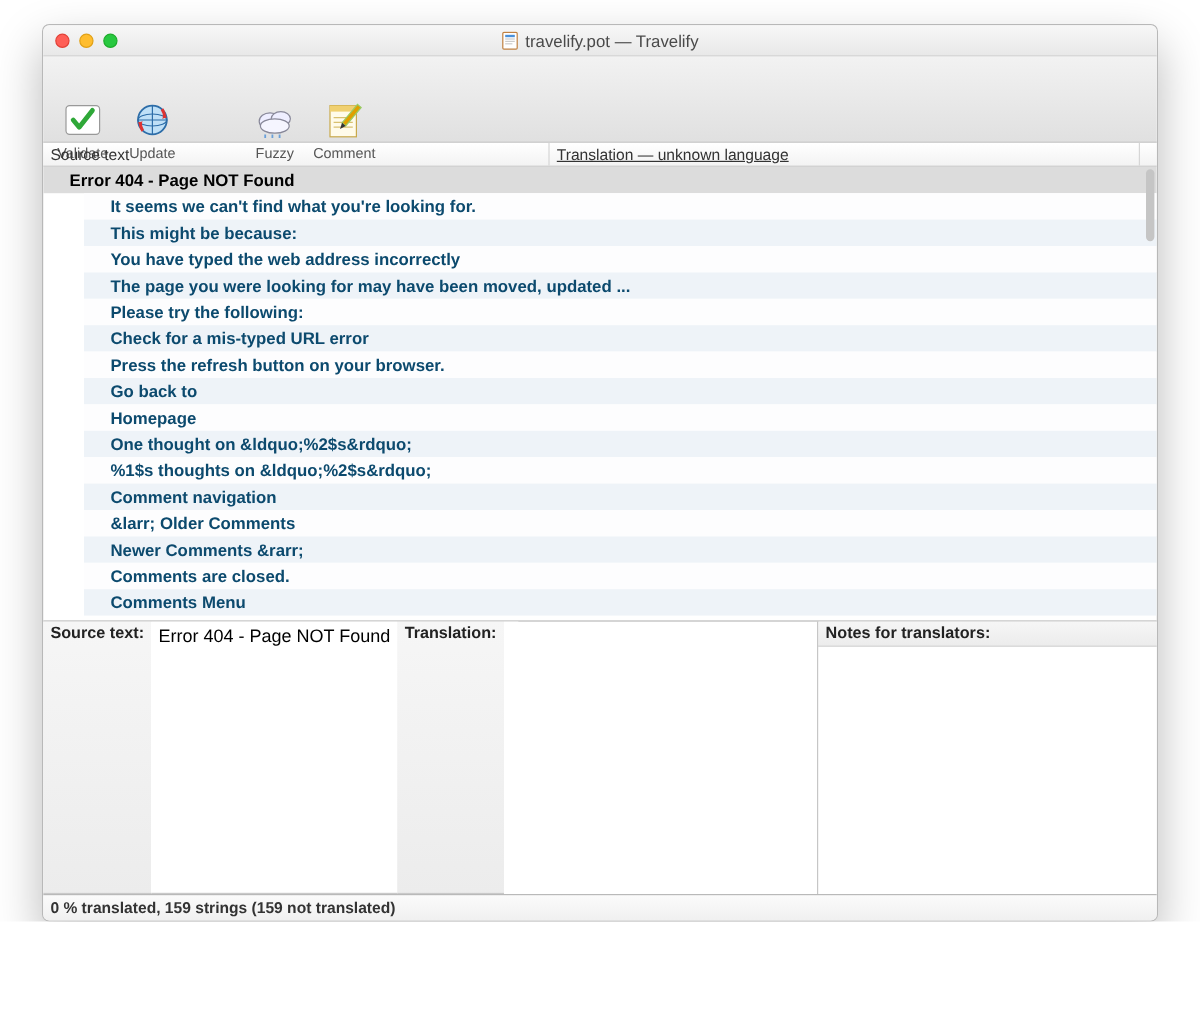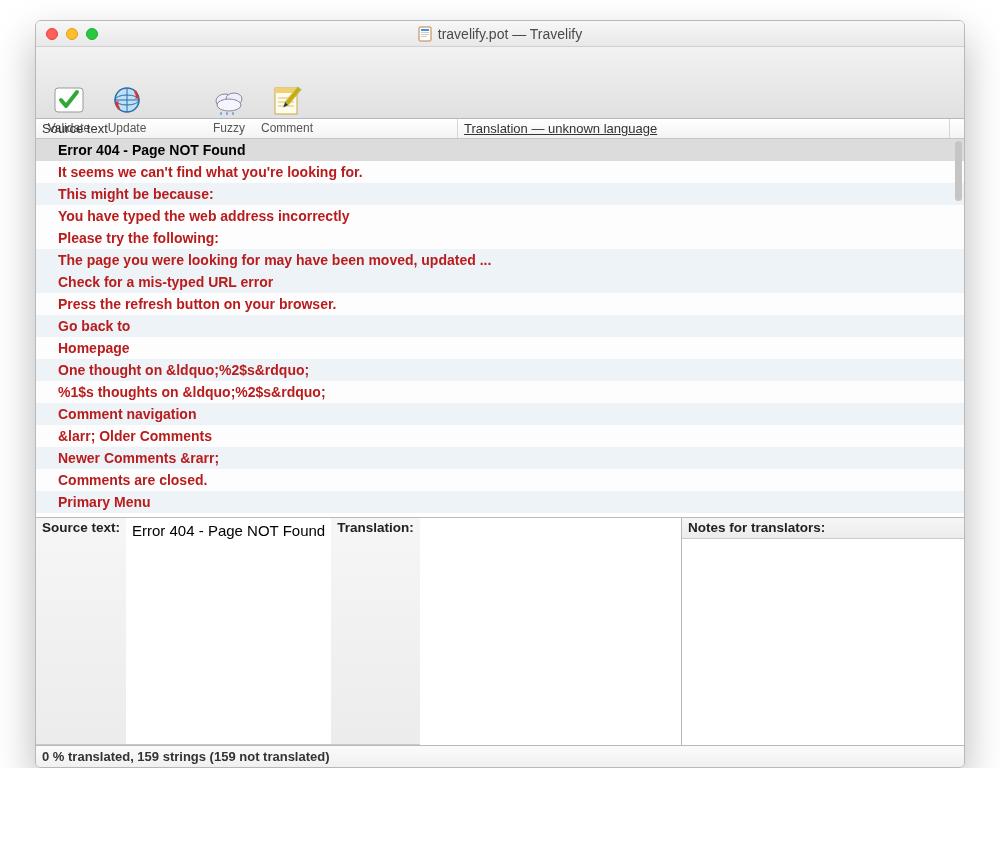--- a/index.html
+++ b/index.html
@@ -110,22 +110,23 @@
   .row {
     height: 22px;
     display:flex;
     align-items:center;
     padding-left: 22px;
     font-size: 14px;
     font-weight: 600;
     cursor: default;
   }
   .row.untranslated {
-    color: #b91c1c;
+    color: #0c4a6e;
     background: #eef3f8;
+    margin-left: 34px;
   }
   .row.selected {
     background: #dcdcdc;
     color: #000;
   }
   .row.odd.untranslated { background: #eef3f8; }
   .row.even.untranslated { background: #fdfdfe; }
   .scrollbar {
     position: absolute; right: 2px; top: 2px; width: 7px; height: 60px;
     background: #c5c5c5; border-radius: 4px;
@@ -265,33 +266,33 @@
     </div>
     <div class="hcol tiny"></div>
   </div>
 
   <div class="table-wrap">
     <div class="rows" id="rows">
         <div class="row selected">Error 404 - Page NOT Found</div>
         <div class="row untranslated even">It seems we can't find what you're looking for.</div>
         <div class="row untranslated odd">This might be because:</div>
         <div class="row untranslated even">You have typed the web address incorrectly</div>
+        <div class="row untranslated odd">The page you were looking for may have been moved, updated ...</div>
         <div class="row untranslated even">Please try the following:</div>
-        <div class="row untranslated odd">The page you were looking for may have been moved, updated ...</div>
         <div class="row untranslated odd">Check for a mis-typed URL error</div>
         <div class="row untranslated even">Press the refresh button on your browser.</div>
         <div class="row untranslated odd">Go back to</div>
         <div class="row untranslated even">Homepage</div>
         <div class="row untranslated odd">One thought on &amp;ldquo;%2$s&amp;rdquo;</div>
         <div class="row untranslated even">%1$s thoughts on &amp;ldquo;%2$s&amp;rdquo;</div>
         <div class="row untranslated odd">Comment navigation</div>
         <div class="row untranslated even">&amp;larr; Older Comments</div>
         <div class="row untranslated odd">Newer Comments &amp;rarr;</div>
         <div class="row untranslated even">Comments are closed.</div>
-        <div class="row untranslated odd">Primary Menu</div>
+        <div class="row untranslated odd">Comments Menu</div>
       </div>
     <div class="scrollbar"></div>
   </div>
 
   <div class="bottom">
     <div class="bottom-left">
       <div class="panel-hd">Source text:</div>
       <div class="panel-body">Error 404 - Page NOT Found</div>
       <div class="panel-hd">Translation:</div>
       <div class="panel-body trn"></div>

